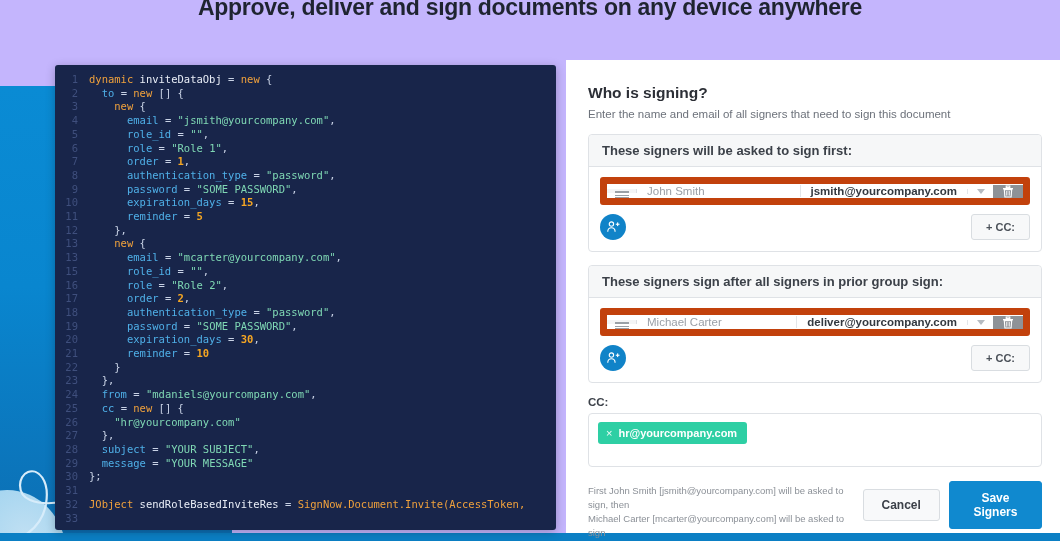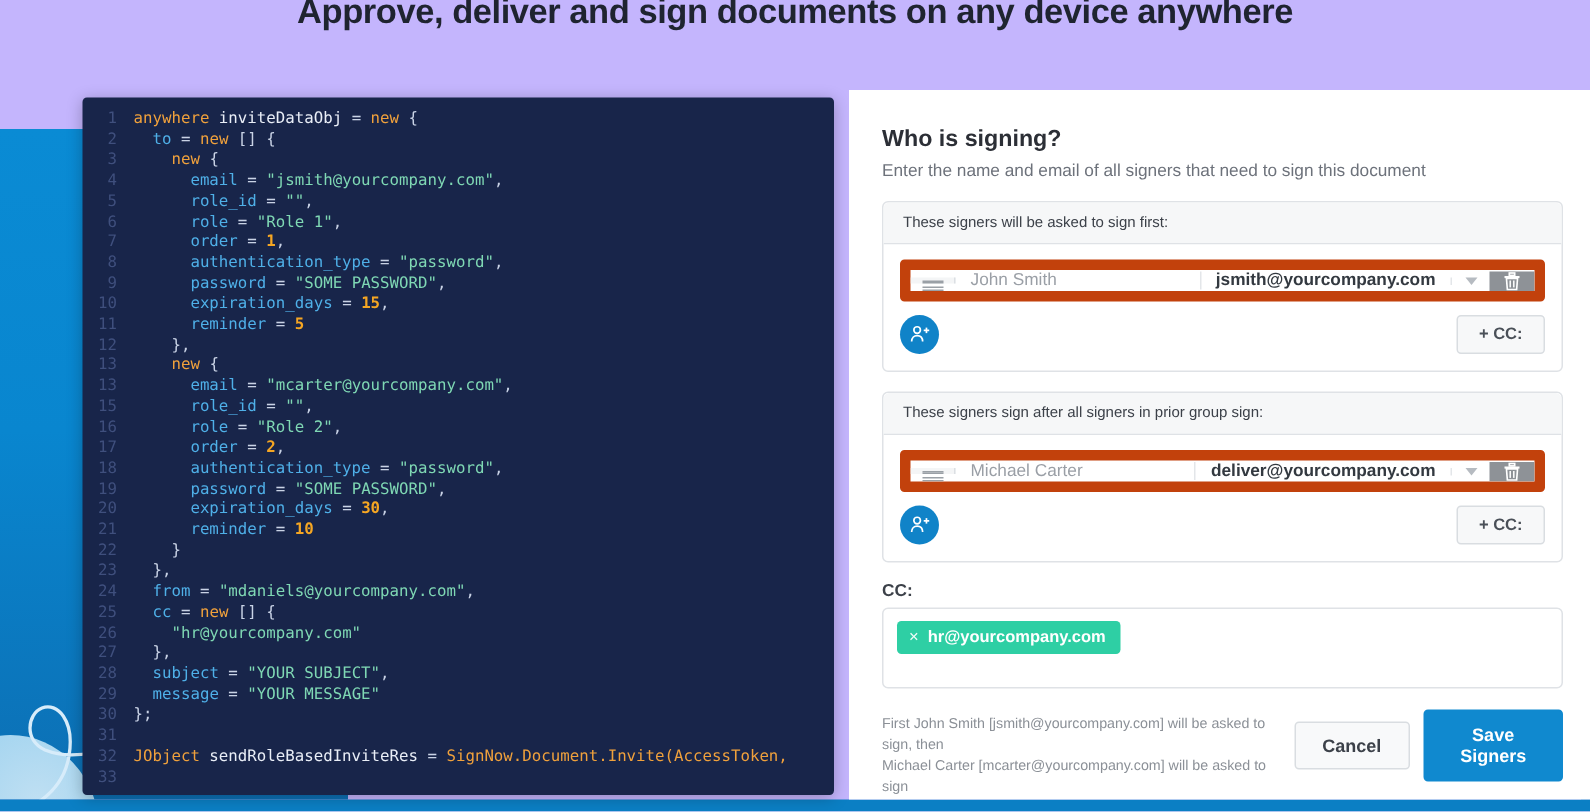--- a/index.html
+++ b/index.html
@@ -102,21 +102,21 @@
     border: 1px solid #dfe2e6;
     border-radius: 4px;
     background: #ffffff;
     margin-bottom: 13px;
   }
   .group-head {
     background: #f6f7f8;
     border-bottom: 1px solid #dfe2e6;
     border-radius: 4px 4px 0 0;
     padding: 8px 13px;
-    font-size: 10px; font-weight: normal; color: #3c4149;
+    font-size: 13px; font-weight: bold; color: #3c4149;
   }
   .signer-row {
     display: flex; align-items: center;
     margin: 10px 11px 0 11px;
     border: 7px solid #c2410c;
     border-radius: 3px;
     height: 28px;
     overflow: hidden;
     background: #fff;
   }
@@ -216,21 +216,21 @@
     <div class="moon-blob"></div>
     <svg class="swirl" viewBox="0 0 130 240">
       <path d="M0 170 C 30 168, 52 152, 56 128 C 60 104, 48 92, 38 96 C 28 100, 26 118, 40 124 C 60 132, 86 124, 104 112" fill="none" stroke="#d7ecfa" stroke-width="2.2" stroke-linecap="round"></path>
     </svg>
   </div>
   <div class="blue-right-bar"></div>
   <div class="blue-bottom-bar"></div>
 
   <div class="code-panel">
     <div class="code-rows" id="code-rows">
-        <div class="code-row"><span class="ln">1</span><span class="ctext"><span class="kw">anywhere </span><span class="ctext">inviteDataObj </span><span class="pun">= </span><span class="kw">new </span><span class="pun">{</span></span></div>
+        <div class="code-row"><span class="ln">1</span><span class="ctext"><span class="kw">dynamic </span><span class="ctext">inviteDataObj </span><span class="pun">= </span><span class="kw">new </span><span class="pun">{</span></span></div>
         <div class="code-row"><span class="ln">2</span><span class="ctext">  <span class="prop">to </span><span class="pun">= </span><span class="kw">new </span><span class="pun">[] {</span></span></div>
         <div class="code-row"><span class="ln">3</span><span class="ctext">    <span class="kw">new </span><span class="pun">{</span></span></div>
         <div class="code-row"><span class="ln">4</span><span class="ctext">      <span class="prop">email </span><span class="pun">= </span><span class="str">"jsmith@yourcompany.com"</span><span class="pun">,</span></span></div>
         <div class="code-row"><span class="ln">5</span><span class="ctext">      <span class="prop">role_id </span><span class="pun">= </span><span class="str">""</span><span class="pun">,</span></span></div>
         <div class="code-row"><span class="ln">6</span><span class="ctext">      <span class="prop">role </span><span class="pun">= </span><span class="str">"Role 1"</span><span class="pun">,</span></span></div>
         <div class="code-row"><span class="ln">7</span><span class="ctext">      <span class="prop">order </span><span class="pun">= </span><span class="num">1</span><span class="pun">,</span></span></div>
         <div class="code-row"><span class="ln">8</span><span class="ctext">      <span class="prop">authentication_type </span><span class="pun">= </span><span class="str">"password"</span><span class="pun">,</span></span></div>
         <div class="code-row"><span class="ln">9</span><span class="ctext">      <span class="prop">password </span><span class="pun">= </span><span class="str">"SOME PASSWORD"</span><span class="pun">,</span></span></div>
         <div class="code-row"><span class="ln">10</span><span class="ctext">      <span class="prop">expiration_days </span><span class="pun">= </span><span class="num">15</span><span class="pun">,</span></span></div>
         <div class="code-row"><span class="ln">11</span><span class="ctext">      <span class="prop">reminder </span><span class="pun">= </span><span class="num">5</span></span></div>

